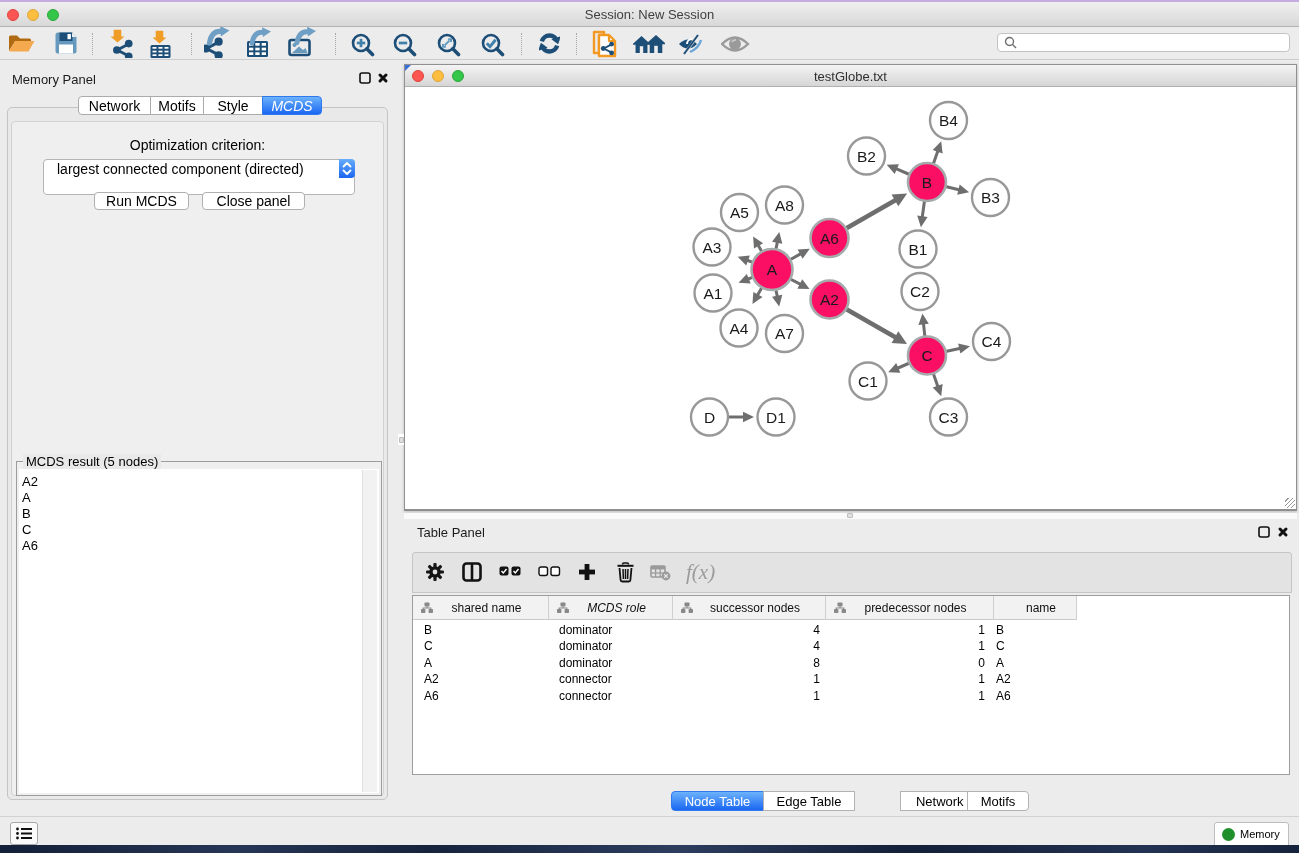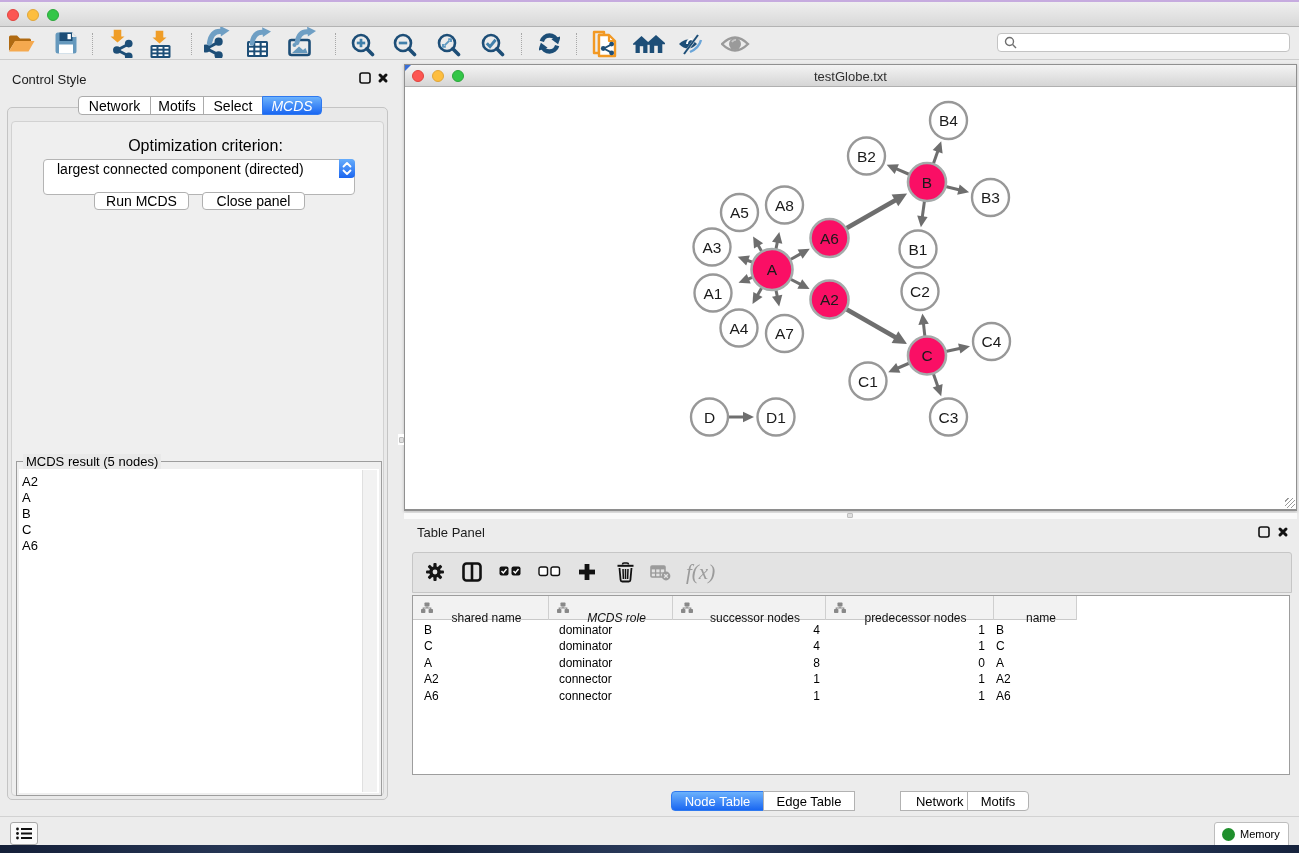--- a/index.html
+++ b/index.html
@@ -13,21 +13,21 @@
 .tl { position:absolute; width:12px; height:12px; border-radius:50%; top:7px; }
 #toolbar { left:0; top:28px; width:1299px; height:32px; background:#ececec; border-bottom:1px solid #cdcdcd; }
 .tsep { position:absolute; top:33px; height:22px; width:0; border-left:1px dotted #a8a8a8; }
 #searchbox { left:997px; top:33px; width:293px; height:19px; background:#fff; border:1px solid #c3c3c3; border-radius:4px; }
 
 #cp-title { left:12px; top:72px; font-size:13px; color:#1c1c1c; }
 .tab { position:absolute; top:96px; height:19px; background:#fff; border:1px solid #ababab; font-size:14px; color:#000; text-align:center; line-height:18px; }
 .tab.sel { background:linear-gradient(#6cb2fc,#1a67f2); color:#fff; border-color:#2f79ef;font-style:italic; }
 #cp-outer { left:7px; top:107px; width:381px; height:693px; background:#e9e9e9; border:1px solid #c4c4c4; border-radius:5px; }
 #cp-inner { left:11px; top:121px; width:373px; height:675px; background:#efefef; border:1px solid #d2d2d2; border-radius:4px; }
-#optlabel { left:0px; top:137px; width:395px; text-align:center; font-size:16px; color:#000;margin-left:8px; }
+#optlabel { left:0px; top:137px; width:395px; text-align:center; font-size:14px; color:#000; }
 #cselect { left:43px; top:159px; width:312px; height:36px; background:#fff; border:1px solid #b4b4b4; border-radius:4px; font-size:14px; }
 #cselect span.txt { position:absolute; left:13px; top:1px; }
 #cselect .step { position:absolute; right:-1px; top:-1px; width:16px; height:19px; background:linear-gradient(#66adfc,#1c66f0); border-radius:0 4px 4px 0; }
 .btn { position:absolute; top:192px; height:18px; background:#fff; border:1px solid #b0b0b0; border-radius:4px; font-size:14px; text-align:center; line-height:17px; color:#000; }
 #groupbox { left:16px; top:461px; width:366px; height:335px; border:1px solid #9d9d9d; }
 #grouplabel { left:23px; top:454px; font-size:13px; background:#e9e9e9; padding:0 3px; z-index:3; color:#000; }
 #mcdslist { left:19px; top:469px; width:360px; height:324px; padding-top:5px; background:#fff; font-size:13px; }
 #mcdslist .sb { position:absolute; right:2px; top:1px; width:15px; height:322px; background:#f2f2f2; border-left:1px solid #e0e0e0; }
 #mcdslist div.it { padding-left:3px; height:16px; line-height:16px; }
 
@@ -36,38 +36,39 @@
 #nw-titlebar .title { position:absolute; width:100%; text-align:center; top:4px; font-size:13px; color:#2f2f2f; }
 .tl2 { position:absolute; width:12px; height:12px; border-radius:50%; top:5px; }
 #grip { position:absolute; right:1px; bottom:1px; width:10px; height:10px;
  background:repeating-linear-gradient(135deg, transparent 0, transparent 2px, #9a9a9a 2px, #9a9a9a 3px); }
 
 #tp-title { left:417px; top:525px; font-size:13px; color:#1c1c1c; }
 #tp-toolbar { left:412px; top:552px; width:880px; height:41px; background:#e3e3e3; border:1px solid #c6c6c6; border-radius:3px 3px 0 0; }
 #tbl { left:412px; top:595px; width:878px; height:180px; background:#fff; border:1px solid #9d9d9d; }
 #tblhead { position:absolute; left:0; top:0; width:664px; height:24px; background:#f2f2f2; border-bottom:1px solid #c9c9c9; }
 .hcol { position:absolute; top:0; height:24px; border-right:1px solid #cfcfcf; font-size:12px; color:#111; }
-.hcol span { position:absolute; width:100%; text-align:center; top:5px; left:6px;margin-top:10px; }
+.hcol span { position:absolute; width:100%; text-align:center; top:5px; left:6px; }
 .cell { position:absolute; font-size:12px; color:#000; height:16px; line-height:16px; }
 
 .btab { position:absolute; top:791px; height:20px; background:#fff; border:1px solid #b2b2b2; font-size:13px; color:#000; text-align:center; line-height:19px; }
 .btab.sel { background:linear-gradient(#6cb2fc,#1a67f2); color:#fff; border-color:#2f79ef; }
 
 #statusline { left:0; top:816px; width:1299px; height:1px; background:#d2d2d2; }
 #listbtn { left:10px; top:822px; width:28px; height:23px; background:#fafafa; border:1px solid #a8a8a8; border-radius:3px; }
 #membtn { left:1214px; top:822px; width:75px; height:41px; background:#fff; border:1px solid #bdbdbd; border-radius:3px; font-size:11px; }
 #wall-bottom { left:0; top:845px; width:1299px; height:8px; background:linear-gradient(90deg,#141f38,#263655 18%,#16233d 33%,#2c3d5e 52%,#141f38 70%,#223252 88%,#16233d); }
 </style>
 </head>
 <body>
 <div id="wall-top" class="abs"></div>
 <div id="titlebar" class="abs">
   <div class="tl" style="left:7px;background:#fc5652;border:1px solid #e0443e;"></div>
   <div class="tl" style="left:27px;background:#fdbe3f;border:1px solid #e0a63a;"></div>
   <div class="tl" style="left:47px;background:#34c648;border:1px solid #2ca73c;"></div>
+  <div class="title">Session: New Session</div>
 </div>
 <div id="toolbar" class="abs"></div>
 <div id="toolbar-icons">
     <svg class="abs" style="left:8px;top:33px;" width="27" height="20" viewBox="0 0 27 20">
       <path d="M1 18 L1 4 Q1 2.5 2.5 2.5 L9 2.5 L12 5.5 L21.5 5.5 Q23 5.5 23 7 L23 8.5 L7 8.5 Z" fill="#b06a12"></path>
       <path d="M1 18.5 L7 8 L26.5 8 L20.5 18.5 Z" fill="#f5a94f"></path>
     </svg>
     <svg class="abs" style="left:54px;top:31px;" width="24" height="25" viewBox="0 0 24 25">
       <path d="M1.5 4 Q1.5 1.5 4 1.5 L18 1.5 L22.5 6 L22.5 20 Q22.5 22.5 20 22.5 L4 22.5 Q1.5 22.5 1.5 20 Z" fill="#6699bd"></path>
       <path d="M5.5 1.5 L18.5 1.5 L18.5 10 L5.5 10 Z" fill="#1d4e77"></path>
@@ -189,30 +190,30 @@
 <div class="tsep" style="left:335px;"></div>
 <div class="tsep" style="left:521px;"></div>
 <div class="tsep" style="left:576px;"></div>
 <div id="searchbox" class="abs">
   <svg width="14" height="14" style="position:absolute;left:6px;top:2px;" viewBox="0 0 14 14">
       <circle cx="5.5" cy="5.5" r="4" fill="none" stroke="#6f6f6f" stroke-width="1.4"></circle>
       <line x1="8.6" y1="8.6" x2="12" y2="12" stroke="#6f6f6f" stroke-width="1.4"></line>
     </svg>
 </div>
 
-<div id="cp-title" class="abs">Control Style</div>
+<div id="cp-title" class="abs">Memory Panel</div>
 <svg class="abs" style="left:359px;top:72px;" width="30" height="12" viewBox="0 0 30 12">
   <rect x="1" y="1" width="10" height="10" rx="2" fill="none" stroke="#111" stroke-width="1.6"></rect>
   <path d="M20 2 L26 8 M26 2 L20 8" stroke="#111" stroke-width="3" stroke-linecap="round" transform="translate(1,1)"></path>
 </svg>
 <div id="cp-outer" class="abs"></div>
 <div id="cp-inner" class="abs"></div>
 <div class="tab" style="left:78px;width:73px;border-radius:4px 0 0 4px;">Network</div>
 <div class="tab" style="left:150px;width:54px;">Motifs</div>
-<div class="tab" style="left:203px;width:60px;">Select</div>
+<div class="tab" style="left:203px;width:60px;">Style</div>
 <div class="tab sel" style="left:262px;width:60px;border-radius:0 4px 4px 0;">MCDS</div>
 <div id="optlabel" class="abs">Optimization criterion:</div>
 <div id="cselect" class="abs">
     <span class="txt">largest connected component (directed)</span>
   <div class="step"><svg width="16" height="19" viewBox="0 0 16 19">
         <path d="M4.5 7.5 L8 4 L11.5 7.5" fill="none" stroke="#fff" stroke-width="1.8" stroke-linecap="round" stroke-linejoin="round"></path>
         <path d="M4.5 11.5 L8 15 L11.5 11.5" fill="none" stroke="#fff" stroke-width="1.8" stroke-linecap="round" stroke-linejoin="round"></path>
       </svg></div>
 </div>
 <div class="btn" style="left:94px;width:95px;">Run MCDS</div>

